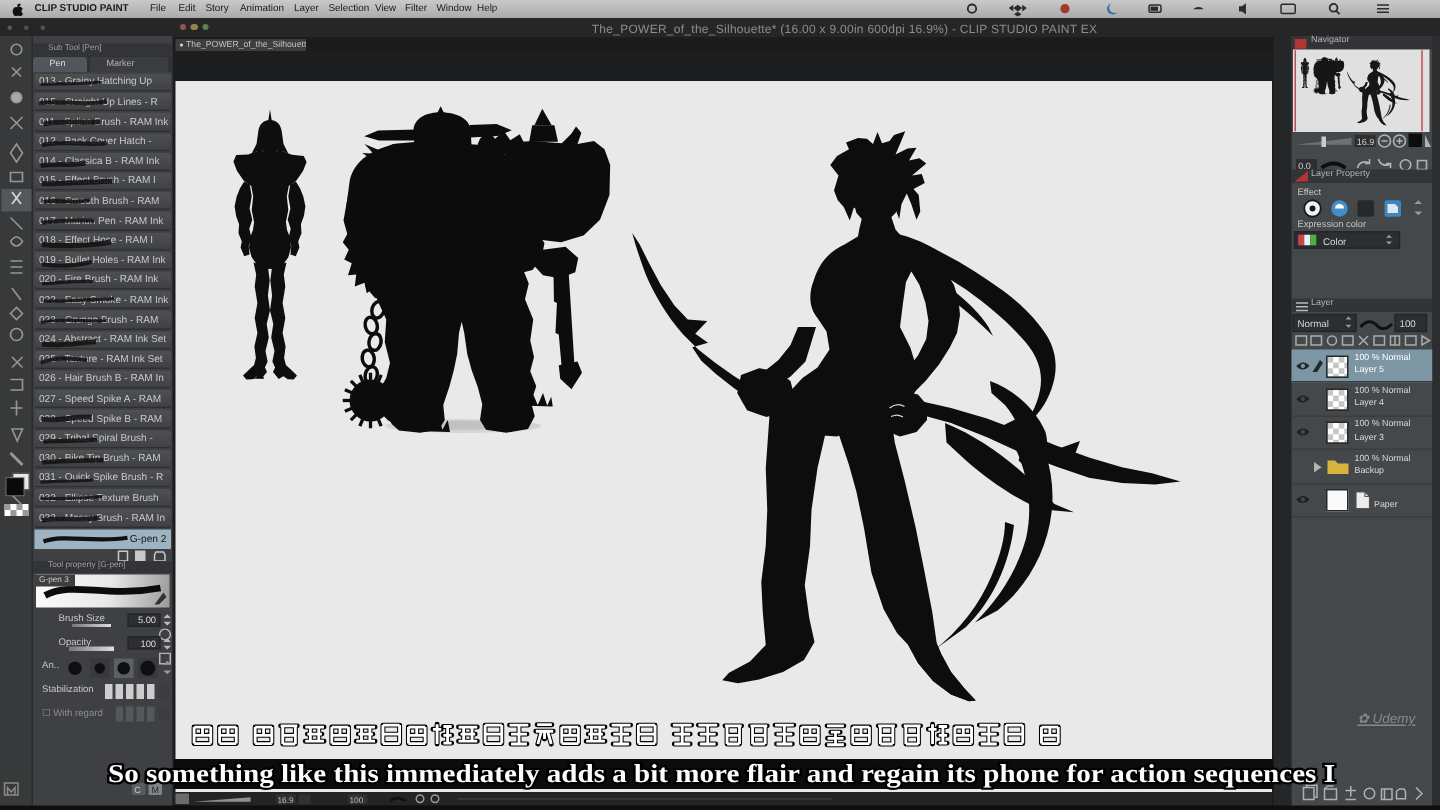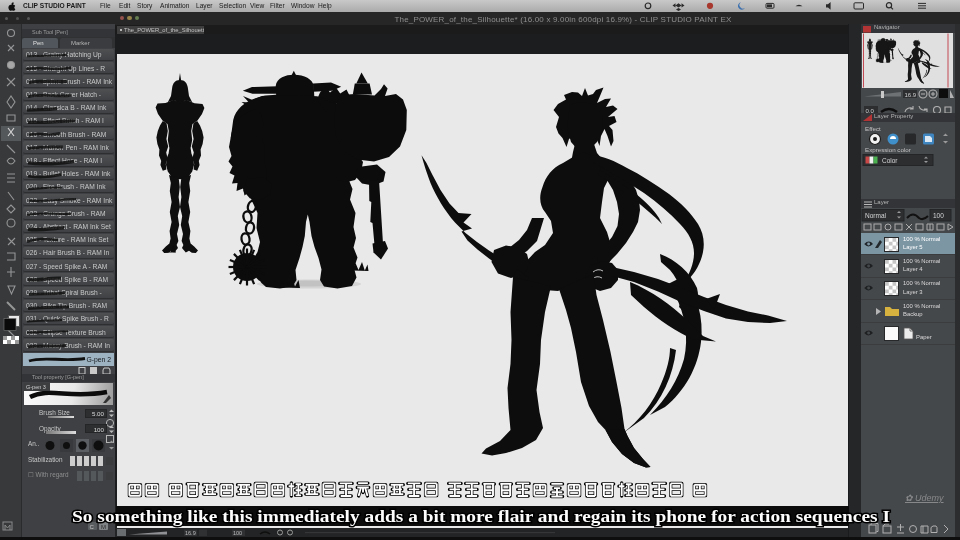--- a/index.html
+++ b/index.html
@@ -826,15 +826,15 @@
 <path d="M636.6 484.7 L647.7 484.7 M636.6 484.7 L636.6 495.7 M647.7 484.7 L647.7 495.7 M636.6 490.2 L647.7 490.2 M636.6 495.7 L647.7 495.7 M642.2 484.7 L642.2 490.2" stroke="#fff" stroke-width="1.9" fill="none" stroke-linecap="butt"></path>
 <path d="M652.9 483.4 L665.5 483.4 M659.2 483.4 L659.2 496.0 M653.9 489.4 L664.5 489.4 M653.9 496.0 L664.5 496.0" stroke="#000" stroke-width="3.3" fill="none" stroke-linecap="round"></path>
 <path d="M652.9 483.4 L665.5 483.4 M659.2 483.4 L659.2 496.0 M653.9 489.4 L664.5 489.4 M653.9 496.0 L664.5 496.0" stroke="#fff" stroke-width="1.9" fill="none" stroke-linecap="butt"></path>
 <path d="M670.7 483.4 L670.7 495.7 M670.7 483.4 L681.8 483.4 M681.8 483.4 L681.8 495.7 M670.7 495.7 L681.8 495.7 M670.7 489.4 L681.8 489.4" stroke="#000" stroke-width="3.3" fill="none" stroke-linecap="round"></path>
 <path d="M670.7 483.4 L670.7 495.7 M670.7 483.4 L681.8 483.4 M681.8 483.4 L681.8 495.7 M670.7 495.7 L681.8 495.7 M670.7 489.4 L681.8 489.4" stroke="#fff" stroke-width="1.9" fill="none" stroke-linecap="butt"></path>
 <path d="M694.3 484.7 L705.5 484.7 M694.3 484.7 L694.3 495.7 M705.5 484.7 L705.5 495.7 M694.3 490.2 L705.5 490.2 M694.3 495.7 L705.5 495.7 M699.9 484.7 L699.9 490.2" stroke="#000" stroke-width="3.3" fill="none" stroke-linecap="round"></path>
 <path d="M694.3 484.7 L705.5 484.7 M694.3 484.7 L694.3 495.7 M705.5 484.7 L705.5 495.7 M694.3 490.2 L705.5 490.2 M694.3 495.7 L705.5 495.7 M699.9 484.7 L699.9 490.2" stroke="#fff" stroke-width="1.9" fill="none" stroke-linecap="butt"></path>
   <text x="481" y="521.5" text-anchor="middle" font-family="Liberation Serif" font-weight="bold" font-size="17.2" fill="#fdfdfd" stroke="#000" stroke-width="3" paint-order="stroke" textLength="818" lengthAdjust="spacingAndGlyphs">So something like this immediately adds a bit more flair and regain its phone for action sequences I</text>
 </svg>
 
-<div class="abs" style="left:905px;top:493px;font-size:9px;color:rgba(200,200,200,0.5);font-style:italic;text-decoration:underline;">✿ Udemy</div>
+<div class="abs" style="left:905px;top:474px;font-size:9px;color:rgba(200,200,200,0.5);font-style:italic;text-decoration:underline;">✿ Udemy</div>
 
 </div>
 
 </body></html>

